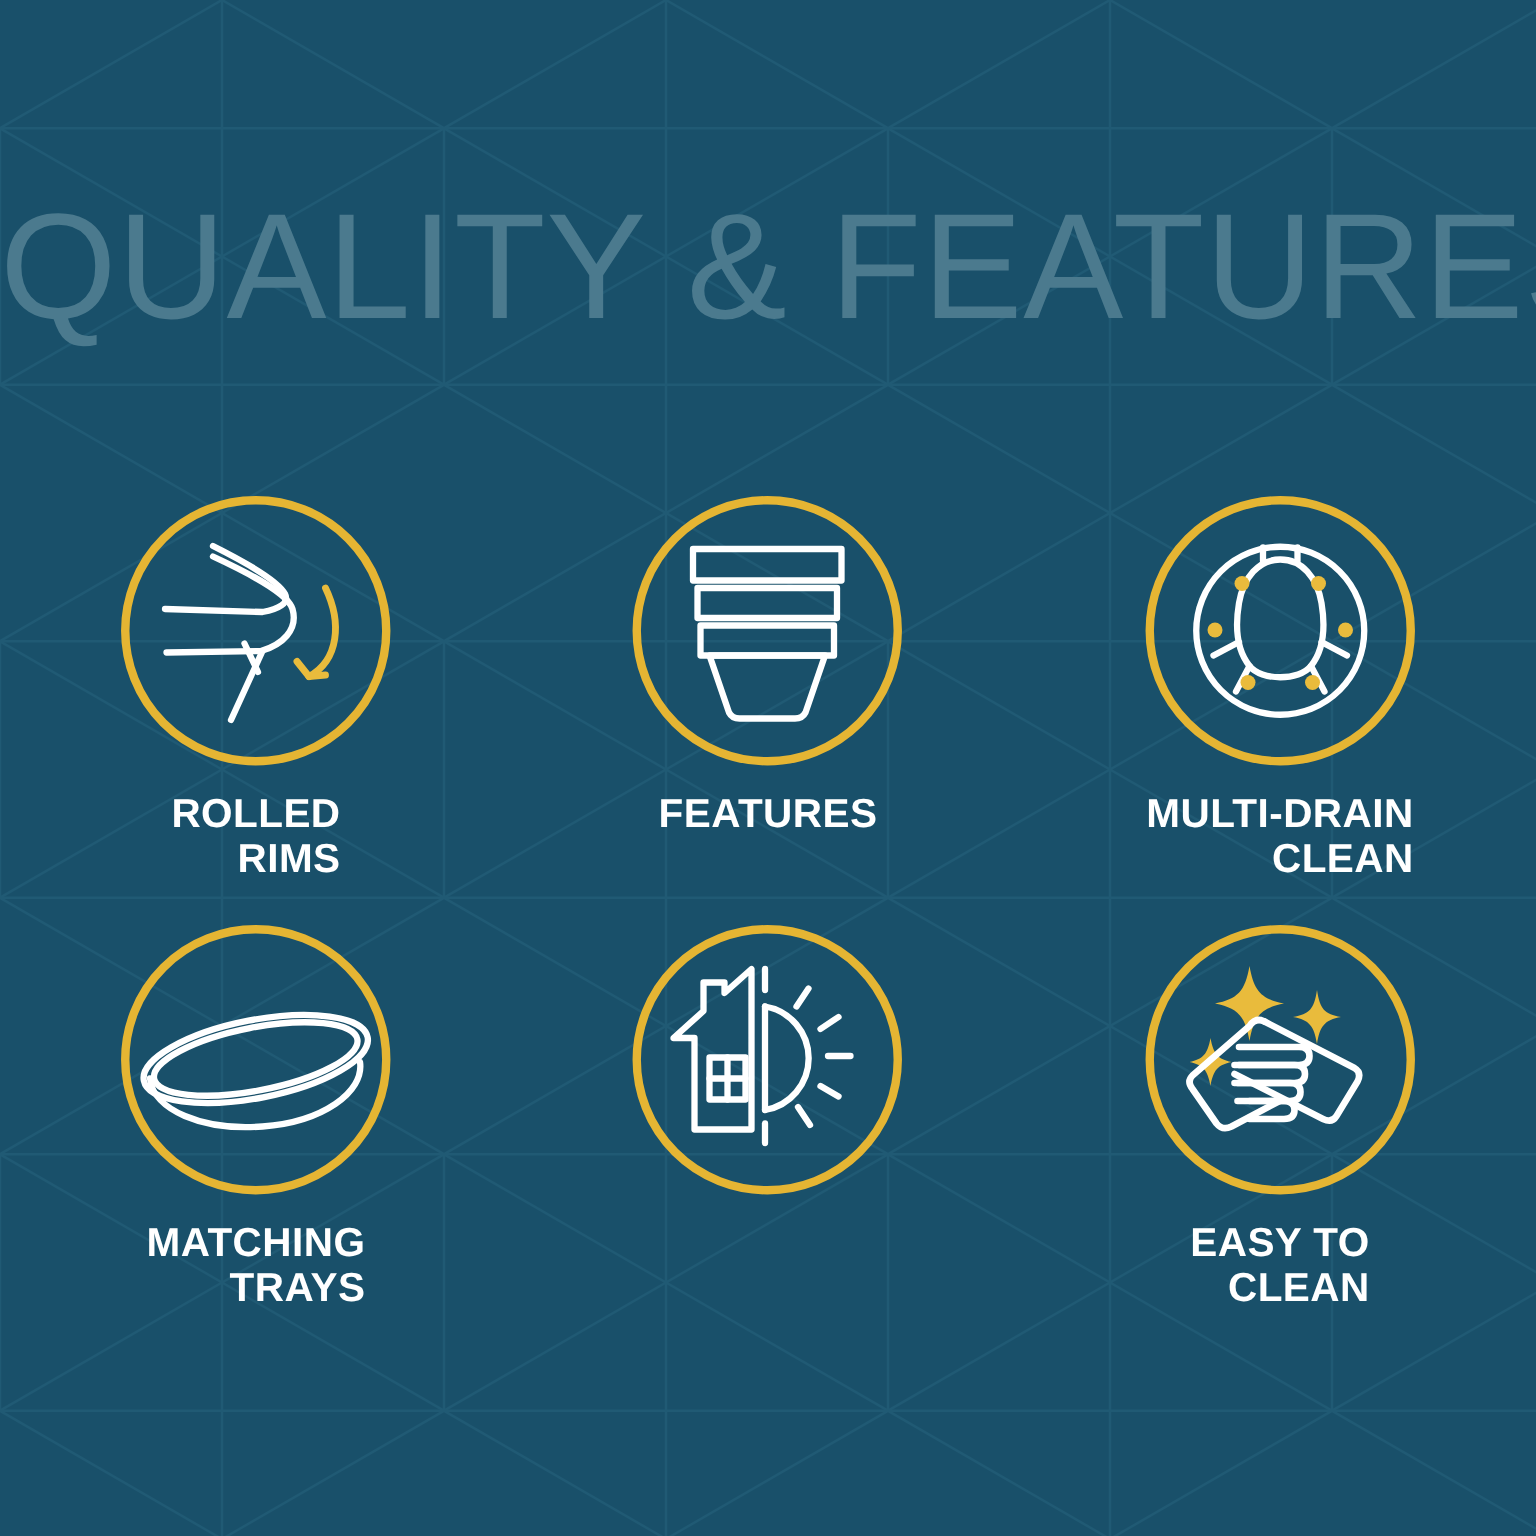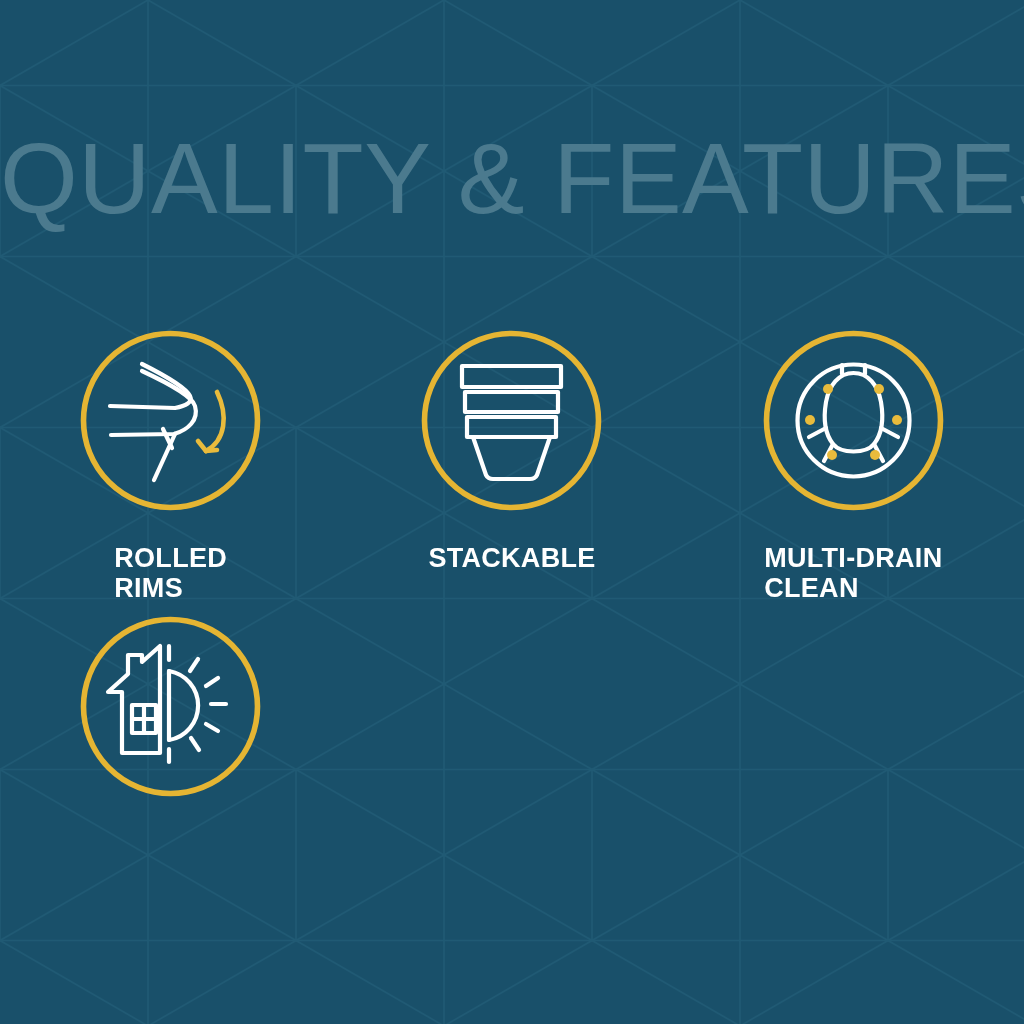--- a/index.html
+++ b/index.html
@@ -75,22 +75,22 @@
   }
 
   .feature-badge svg {
     display: block;
     width: 181px;
     height: 181px;
     overflow: visible;
   }
 
   .feature-label {
-    margin-top: 32px;
-    text-align: left;
+    margin-top: 16px;
+    text-align: right;
     color: #ffffff;
     font-family: "Liberation Sans", sans-serif;
     font-size: 27px;
     line-height: 1.12;
     font-weight: 600;
     letter-spacing: 0.3px;
     white-space: pre-line;
     -webkit-font-smoothing: antialiased;
   }
 </style>
@@ -159,21 +159,21 @@
             <path d="M41 36 L140 36 L140 57 L41 57 Z"></path>
 
             <path d="M44 62 L137 62 L137 82 L44 82 Z"></path>
 
             <path d="M46 87 L135 87 L135 107 L46 107 Z"></path>
 
             <path d="M52 107 L129 107 L116 145 Q 114 149, 109 149 L 72 149 Q 67 149, 65 145 Z"></path>
           </g>
         </svg>
       </div>
-      <div class="feature-label">STACKABLE</div>
+      <div class="feature-label">FEATURES</div>
     </div>
 
     <div class="feature-cell">
       <div class="feature-badge">
         <svg viewBox="0 0 181 181" xmlns="http://www.w3.org/2000/svg">
           <circle cx="90.5" cy="90.5" r="87" fill="none" stroke="#e5b533" stroke-width="5.6"></circle>
           <g fill="none" stroke="#ffffff" stroke-width="4.2" stroke-linecap="round" stroke-linejoin="round">
 
             <circle cx="90.5" cy="90.5" r="56"></circle>
 
@@ -195,20 +195,37 @@
             <circle cx="134" cy="90" r="5"></circle>
             <circle cx="69" cy="125" r="5"></circle>
             <circle cx="112" cy="125" r="5"></circle>
           </g>
         </svg>
       </div>
       <div class="feature-label">MULTI-DRAIN
 CLEAN</div>
     </div>
 
+    <div class="feature-cell">
+      <div class="feature-badge">
+        <svg viewBox="0 0 181 181" xmlns="http://www.w3.org/2000/svg">
+          <circle cx="90.5" cy="90.5" r="87" fill="none" stroke="#e5b533" stroke-width="5.6"></circle>
+          <g fill="none" stroke="#ffffff" stroke-width="4.2" stroke-linecap="round" stroke-linejoin="round">
+
+            <ellipse cx="90.5" cy="90" rx="76" ry="26" transform="rotate(-11 90.5 90)"></ellipse>
+
+            <ellipse cx="90.5" cy="90" rx="69" ry="21" transform="rotate(-11 90.5 90)"></ellipse>
+
+            <path d="M20 103 C 22 124, 55 138, 95 135 C 135 132, 163 112, 160 92"></path>
+          </g>
+        </svg>
+      </div>
+      <div class="feature-label">MATCHING
+TRAYS</div>
+    </div>
 
     <div class="feature-cell">
       <div class="feature-badge">
         <svg viewBox="0 0 181 181" xmlns="http://www.w3.org/2000/svg">
           <circle cx="90.5" cy="90.5" r="87" fill="none" stroke="#e5b533" stroke-width="5.6"></circle>
           <g fill="none" stroke="#ffffff" stroke-width="4.2" stroke-linecap="round" stroke-linejoin="round">
 
             <path d="M28 76 L 48 58 L 48 39 L 62 39 L 62 46 L 80 30 L 80 137 L 42 137 L 42 76 Z"></path>
 
             <path d="M52 89 L 76 89 L 76 117 L 52 117 Z"></path>
@@ -226,15 +243,42 @@
             <path d="M118 43 L 110 55"></path>
             <path d="M138 62 L 126 70"></path>
             <path d="M146 88 L 131 88"></path>
             <path d="M138 115 L 126 108"></path>
             <path d="M119 134 L 111 122"></path>
           </g>
         </svg>
       </div>
     </div>
 
+    <div class="feature-cell">
+      <div class="feature-badge">
+        <svg viewBox="0 0 181 181" xmlns="http://www.w3.org/2000/svg">
+          <circle cx="90.5" cy="90.5" r="87" fill="none" stroke="#e5b533" stroke-width="5.6"></circle>
+          <g fill="#e9bb3c" stroke="none">
+
+            <path d="M70 28 C 73 45, 78 50, 93 53 C 78 56, 73 61, 70 78 C 67 61, 62 56, 47 53 C 62 50, 67 45, 70 28 Z"></path>
+
+            <path d="M115 44 C 117 57, 120 60, 131 62 C 120 64, 117 68, 115 80 C 113 68, 110 64, 99 62 C 110 60, 113 57, 115 44 Z"></path>
+
+            <path d="M44 76 C 46 87, 49 90, 58 92 C 49 94, 46 97, 44 108 C 42 97, 39 94, 30 92 C 39 90, 42 87, 44 76 Z"></path>
+          </g>
+          <g fill="none" stroke="#ffffff" stroke-width="4.4" stroke-linecap="round" stroke-linejoin="round">
+
+            <path d="M80 65 L 140 96 Q 145 99, 142 105 L 128 128 Q 125 133, 119 130 L 60 100"></path>
+            <path d="M80 65 Q 74 62, 70 68 L 32 101 Q 28 105, 32 110 L 48 133 Q 52 138, 58 135 L 92 117"></path>
+
+            <path d="M63 82 L 103 82 Q 110 82, 110 88 Q 110 94, 103 94 L 63 94"></path>
+            <path d="M60 94 L 100 94 Q 107 94, 107 100 Q 107 106, 100 106 L 60 106"></path>
+            <path d="M62 106 L 97 106 Q 104 106, 104 112 Q 104 118, 97 118 L 62 118"></path>
+            <path d="M70 118 L 93 118 Q 100 118, 100 124 Q 100 130, 93 130 L 70 130"></path>
+          </g>
+        </svg>
+      </div>
+      <div class="feature-label">EASY TO
+CLEAN</div>
+    </div>
 
   </div>
 </div>
 
 </body></html>

